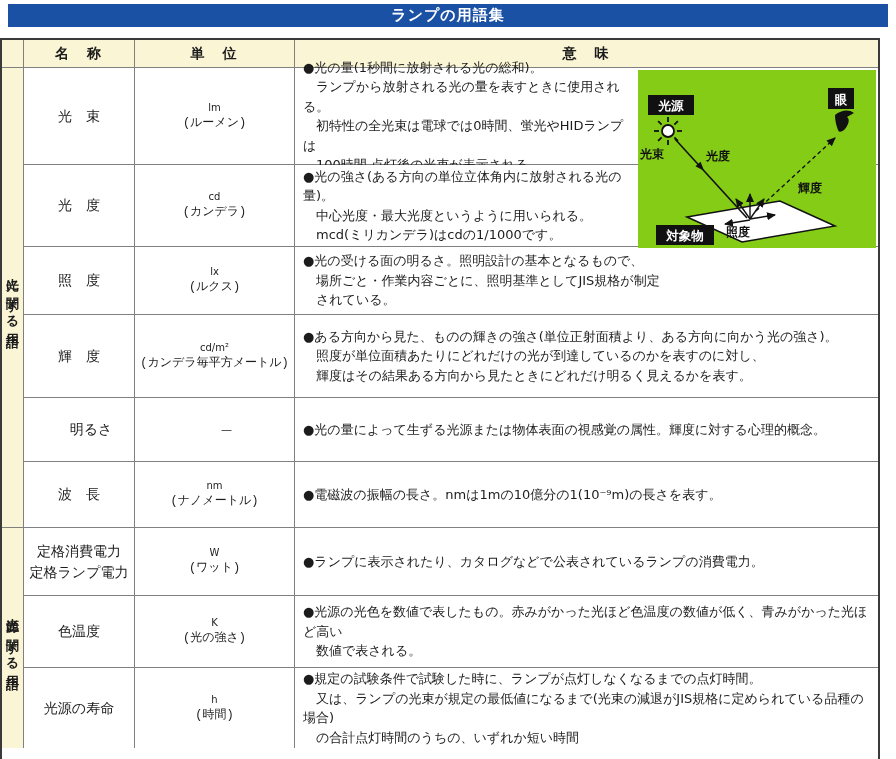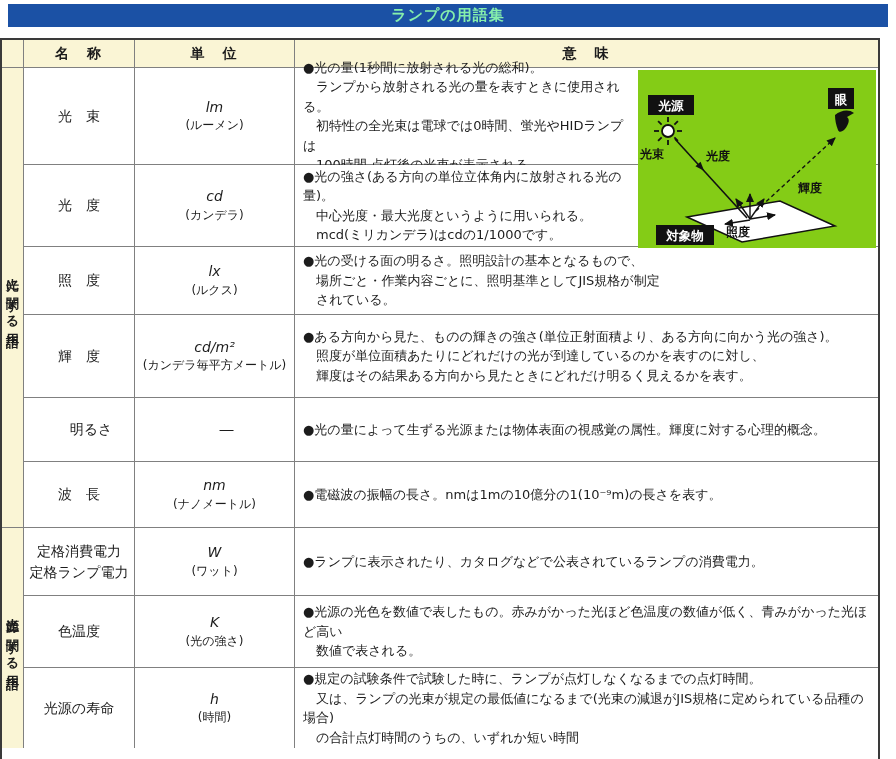--- a/index.html
+++ b/index.html
@@ -1,21 +1,21 @@
 <!DOCTYPE html>
 <html><head>
 <meta charset="utf-8">
 <style>
   * { margin:0; padding:0; box-sizing:border-box; }
   html,body { width:896px; height:759px; background:#ffffff;
     font-family:"DejaVu Sans","Liberation Sans",sans-serif; color:#1c1c1c; }
   .page { position:relative; width:896px; height:759px; }
 
   .title-bar { position:absolute; left:8px; top:4px; width:880px; height:23px;
-    background:#1b51a5; color:#86efac; font-weight:bold; font-size:15px;
+    background:#1b51a5; color:#ffffff; font-weight:bold; font-size:15px;
     display:flex; align-items:center; justify-content:center; letter-spacing:1px; }
 
   .table-wrap { position:absolute; left:0; top:38px; width:880px; height:732px;
     border:2px solid #3a3a3a; background:#ffffff; }
 
   .grid { display:grid; width:100%; height:100%;
     grid-template-columns:22px 111px 160px 1fr;
     grid-template-rows:28px 97px 82px 68px 83px 64px 66px 68px 72px 80px; }
 
   .cell { border-right:1px solid #808080; border-bottom:1px solid #808080;
@@ -27,22 +27,22 @@
 
   .hd { background:#faf5d5; font-weight:bold; font-size:14px; letter-spacing:2px; }
   .sb { grid-column:1; background:#faf5d5; }
   .g1 { grid-column:1; grid-row:2/8; background:#faf5d5; border-right:1px solid #808080; border-bottom:1px solid #808080; display:flex; align-items:center; justify-content:center; }
   .g2 { grid-column:1; grid-row:8/11; background:#faf5d5; border-right:1px solid #808080; display:flex; align-items:center; justify-content:center; }
   .vlabel { writing-mode:vertical-rl; text-orientation:upright;
     font-weight:bold; font-size:13px; letter-spacing:2px; line-height:1; }
 
   .name { font-size:14px; white-space:pre-line; text-align:center; line-height:1.45; }
   .unit { flex-direction:column; text-align:center; }
-  .unit .usym { font-size:14px; line-height:1.4;font-style:italic; }
-  .unit .unam { font-size:12px; line-height:1.4; }
+  .unit .usym { font-size:10px; line-height:1.4; }
+  .unit .unam { font-size:12px; line-height:1.4;font-family:Liberation Mono, monospace; }
   .meaning { justify-content:flex-start; text-align:left;
     font-size:13px; line-height:1.5; white-space:pre-wrap;
     padding:4px 6px 4px 8px; }
   .meaning.with-diagram { padding-right:246px; }
 
   .diagram { position:absolute; top:30px; right:2px; width:238px; height:178px;
     background:#84cc16; }
   .diagram svg { display:block; }
   .dg-label { font-size:12px; font-weight:bold; fill:#111; }
   .dg-box-label { font-size:12.5px; font-weight:bold; fill:#fff; text-anchor:middle; }

